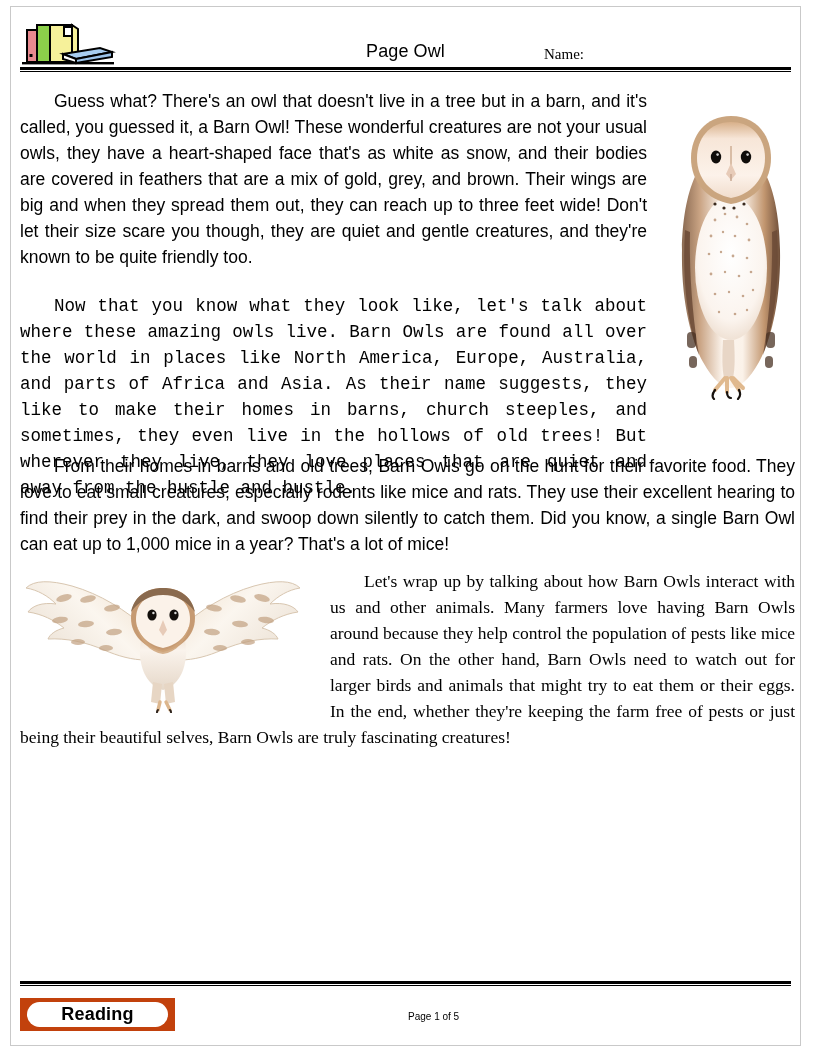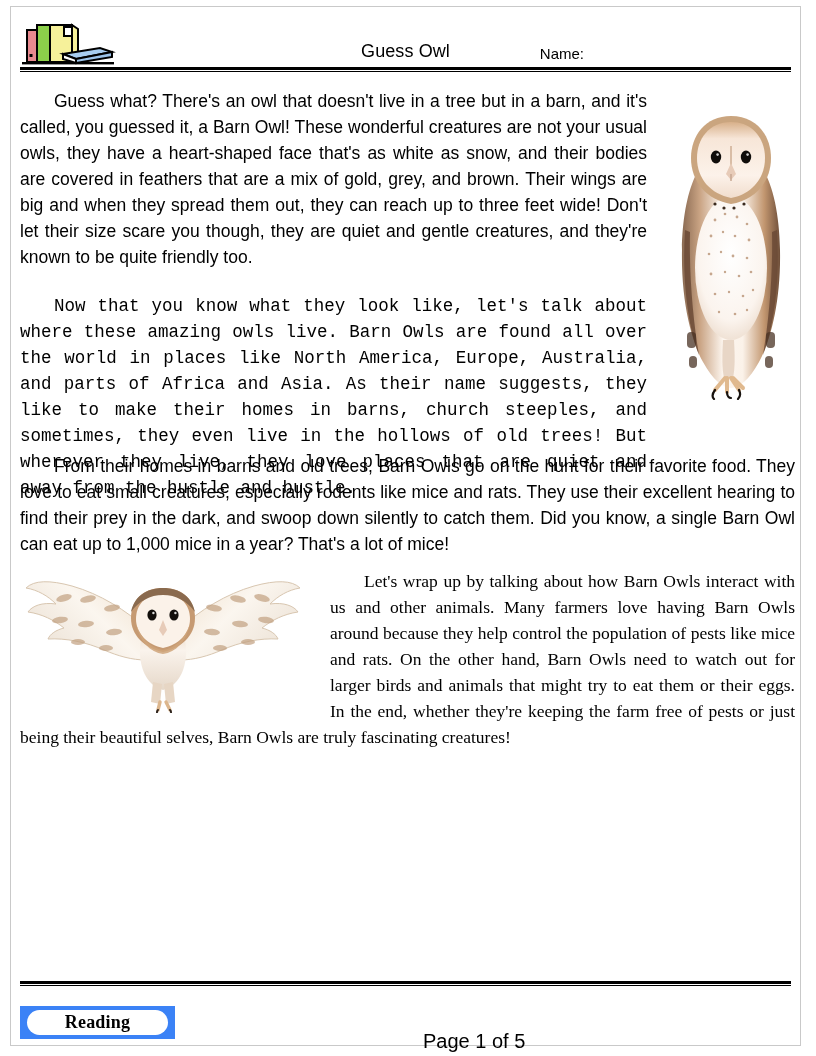--- a/index.html
+++ b/index.html
@@ -61,20 +61,21 @@
     letter-spacing: 0.1px;
     line-height: 22px;
   }
   .header-name {
     position: absolute;
     right: 207px;
     top: 27px;
     font-size: 15px;
     line-height: 18px;
     white-space: nowrap;
+    font-family: Liberation Serif, serif;
   }
   .header-rule {
     position: absolute;
     left: 20px;
     top: 67px;
     width: 771px;
     height: 0;
     border-top: 3px solid #000;
   }
   .header-rule-thin {
@@ -154,28 +155,27 @@
   .footer {
     position: absolute;
     left: 20px;
     top: 996px;
     width: 771px;
     height: 44px;
   }
   .subject-badge {
     position: absolute;
     left: 0px;
-    top: 10px;
+    top: 2px;
     width: 155px;
     height: 33px;
-    background: #3b82f6;
+    background: #c2410c;
     display: flex;
     align-items: center;
     justify-content: center;
-    font-family: Liberation Serif, serif;
   }
   .subject-pill {
     width: 141px;
     height: 25px;
     background: #ffffff;
     border-radius: 13px;
     display: flex;
     align-items: center;
     justify-content: center;
     font-size: 18px;
@@ -186,26 +186,25 @@
   .footer-site {
     position: absolute;
     left: 163px;
     top: 11px;
     font-size: 15px;
     line-height: 18px;
     white-space: nowrap;
   }
   .footer-page {
     position: absolute;
-    left: 403px;
+    left: 388px;
     top: 12px;
-    font-size: 20px;
+    font-size: 10px;
     line-height: 18px;
     white-space: nowrap;
-    margin-top: 24px;
   }
 </style>
 </head>
 <body>
 
 <div class="page">
 
   <div class="page-border"></div>
 
   <div class="header">
@@ -224,21 +223,21 @@
           <path d="M30 7 L52 7 L52 44 L30 44 Z" fill="#f6f19a" stroke="#000" stroke-width="2"></path>
           <path d="M44 9 L52 9 L52 18 L44 18 Z" fill="#ffffff" stroke="#000" stroke-width="2"></path>
           <path d="M52 7 L58 11 L58 44 L52 44 Z" fill="#f6f19a" stroke="#000" stroke-width="2"></path>
 
           <path d="M43 36 L80 30 L92 34 L56 41 Z" fill="#a8cdf0" stroke="#000" stroke-width="2"></path>
           <path d="M43 36 L43 41 L56 45 L56 41 Z" fill="#ffffff" stroke="#000" stroke-width="2"></path>
           <path d="M56 41 L92 34 L92 39 L56 45 Z" fill="#9cc3ea" stroke="#000" stroke-width="2"></path>
         </svg>
       </div>
 
-      <div class="header-title">Guess Owl</div>
+      <div class="header-title">Page Owl</div>
       <div class="header-name">Name:</div>
     </div>
   </div>
   <div class="header-rule"></div>
   <div class="header-rule-thin"></div>
 
   <div class="content">
 
     <div class="owl-standing-wrap">
       <svg width="128" height="300" viewBox="0 0 128 300" xmlns="http://www.w3.org/2000/svg">

